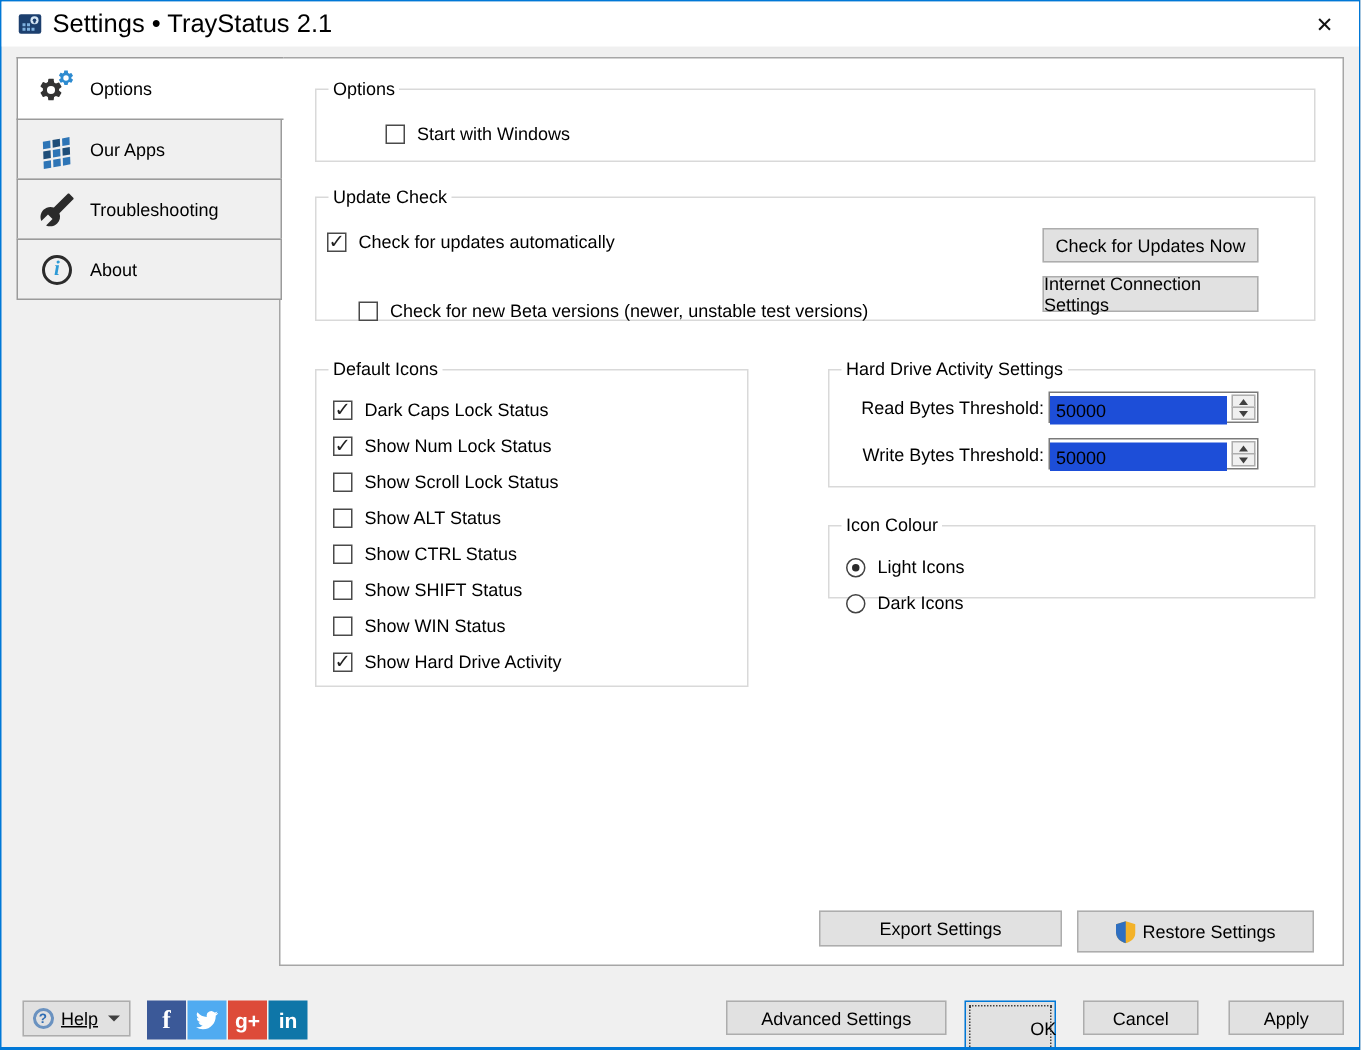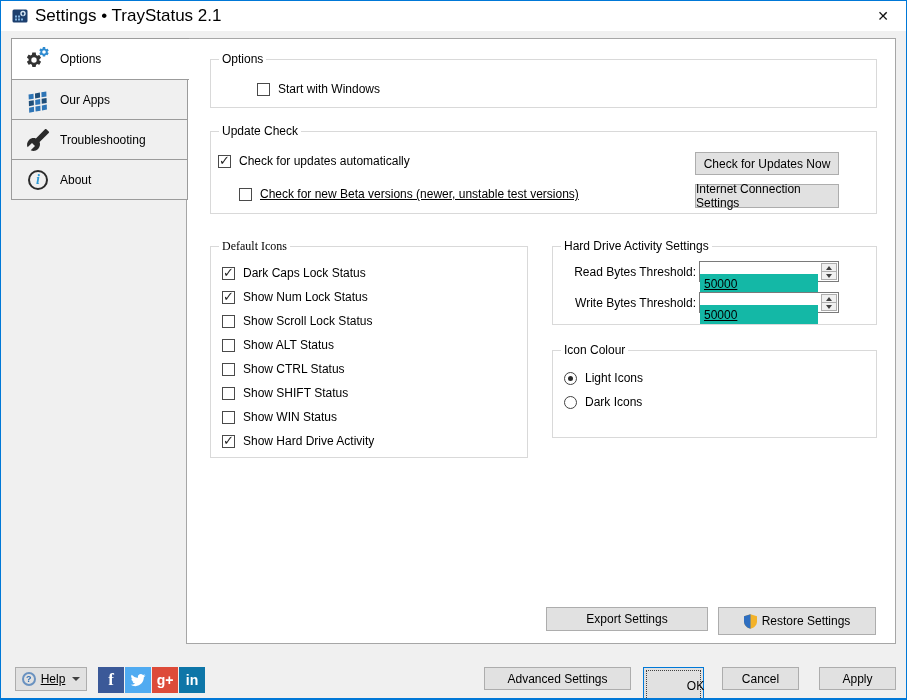--- a/index.html
+++ b/index.html
@@ -32,21 +32,21 @@
   .cb{width:13px;height:13px;border:1px solid #4a4a4a;background:#fff;position:relative;flex:none;}
   .cb.checked::after{content:"✓";position:absolute;left:0px;top:-3px;font-size:13px;color:#1f1f1f;}
   .rb{width:13px;height:13px;border:1px solid #424242;border-radius:50%;background:#fff;position:relative;flex:none;}
   .rb.sel::after{content:"";position:absolute;left:3px;top:3px;width:5px;height:5px;background:#2b2b2b;border-radius:50%;}
   .rlab{margin-left:8px;}
   
   .btn{position:absolute;background:#e1e1e1;border:1px solid #adadad;display:flex;align-items:center;justify-content:center;font-size:12px;z-index:2;cursor:default;}
   .btn.default{border-color:#0078d7;outline:1px dotted #404040;outline-offset:-4px;}
   
   .spinwrap{position:absolute;width:140px;height:21px;border:1px solid #7a7a7a;background:#fff;z-index:2;}
-  .spintext{position:absolute;left:0;top:12px;width:118px;height:19px;border:none;outline:none;padding:1px 0 0 4px;font-family:"Liberation Sans",sans-serif;font-size:12px;background:#14b8a6;text-decoration:underline;}
+  .spintext{position:absolute;left:0;top:2px;width:118px;height:19px;border:none;outline:none;padding:1px 0 0 4px;font-family:"Liberation Sans",sans-serif;font-size:12px;background:#1d4ed8;}
   .spinbtns{position:absolute;right:1px;top:1px;width:16px;height:17px;display:flex;flex-direction:column;}
   .spin{flex:1;background:#f0f0f0;border:1px solid #adadad;display:flex;align-items:center;justify-content:center;cursor:default;}
   .spin + .spin{margin-top:-1px;}
   .tri-up{width:0;height:0;border-left:3px solid transparent;border-right:3px solid transparent;border-bottom:4px solid #404040;}
   .tri-down{width:0;height:0;border-left:3px solid transparent;border-right:3px solid transparent;border-top:4px solid #404040;}
   .hlabel{position:absolute;width:139px;text-align:right;z-index:2;}
   
   .helpbtn{position:absolute;left:14px;top:666px;width:72px;height:24px;background:#e1e1e1;border:1px solid #adadad;display:flex;align-items:center;justify-content:center;gap:5px;cursor:default;}
   .qicon{width:14px;height:14px;border:2px solid #6a92c0;border-radius:50%;color:#2e6db4;font-weight:bold;font-size:9px;display:flex;align-items:center;justify-content:center;flex:none;}
   .helplabel{text-decoration:underline;}
@@ -139,28 +139,28 @@
     <span class="rlab">Start with Windows</span>
   </div>
 
   <div class="grp" style="left:209px;top:130px;width:667px;height:83px;">
     <span class="gt">Update Check</span>
   </div>
   <div class="row" style="left:217px;top:153px;">
     <span class="cb checked"></span>
     <span class="rlab">Check for updates automatically</span>
   </div>
-  <div class="row" style="left:238px;top:186px;text-decoration:underline;">
+  <div class="row" style="left:238px;top:199px;">
     <span class="cb"></span>
     <span class="rlab">Check for new Beta versions (newer, unstable test versions)</span>
   </div>
   <div class="btn" style="left:694px;top:151px;width:144px;height:23px;">Check for Updates Now</div>
   <div class="btn" style="left:694px;top:183px;width:144px;height:24px;">Internet Connection Settings</div>
 
-  <div class="grp" style="left:209px;top:245px;width:318px;height:212px;font-family:Liberation Serif, serif;">
+  <div class="grp" style="left:209px;top:245px;width:289px;height:212px;">
     <span class="gt">Default Icons</span>
   </div>
   <div class="row" style="left:221px;top:265px;">
     <span class="cb checked"></span>
     <span class="rlab">Dark Caps Lock Status</span>
   </div>
   <div class="row" style="left:221px;top:289px;">
     <span class="cb checked"></span>
     <span class="rlab">Show Num Lock Status</span>
   </div>
@@ -210,21 +210,21 @@
     <div class="spinbtns">
       <div class="spin">
           <span class="tri-up"></span>
         </div>
       <div class="spin">
           <span class="tri-down"></span>
         </div>
     </div>
   </div>
 
-  <div class="grp" style="left:551px;top:349px;width:325px;height:88px;">
+  <div class="grp" style="left:551px;top:349px;width:325px;height:49px;">
     <span class="gt">Icon Colour</span>
   </div>
   <div class="row" style="left:563px;top:370px;">
     <span class="rb sel"></span>
     <span class="rlab">Light Icons</span>
   </div>
   <div class="row" style="left:563px;top:394px;">
     <span class="rb"></span>
     <span class="rlab">Dark Icons</span>
   </div>

